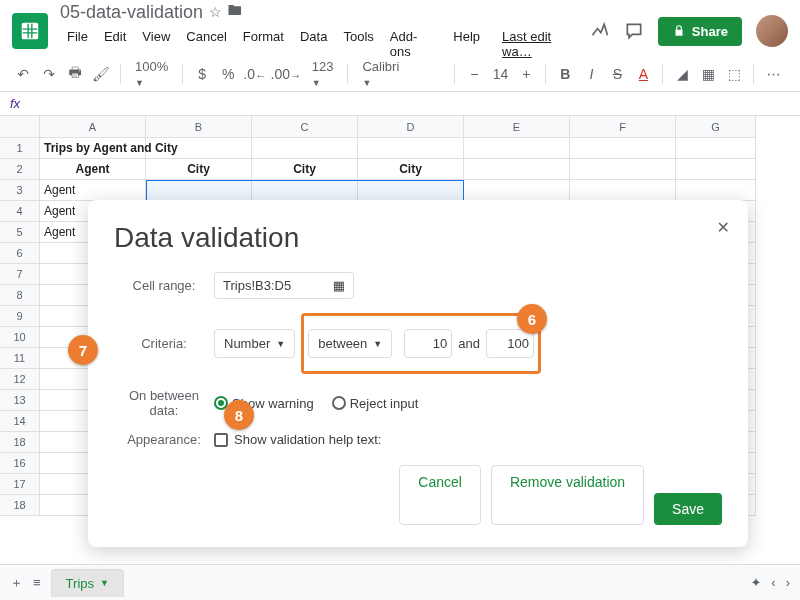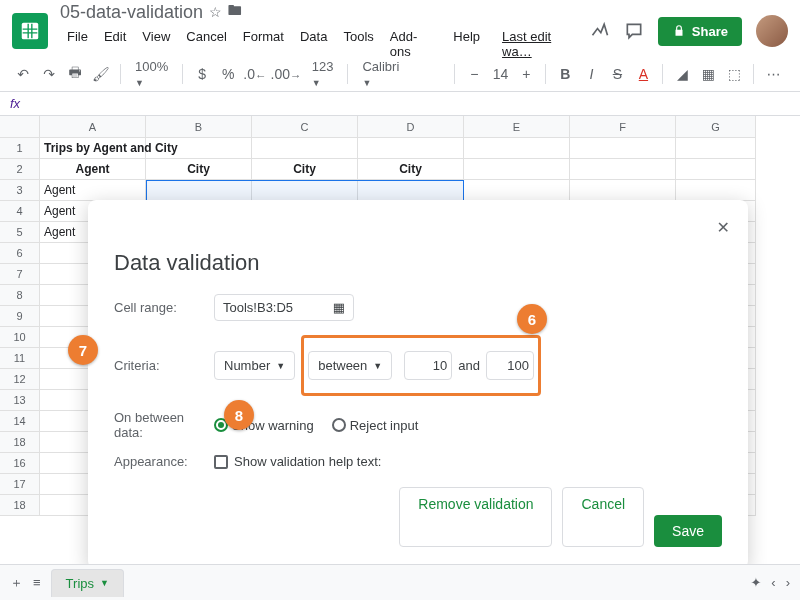--- a/index.html
+++ b/index.html
@@ -27,24 +27,24 @@
 .col-headers { display: flex; }
 .corner { width: 40px; height: 22px; background: #f8f9fa; border-right: 1px solid #e0e0e0; border-bottom: 1px solid #e0e0e0; }
 .ch { width: 106px; height: 22px; background: #f8f9fa; border-right: 1px solid #e0e0e0; border-bottom: 1px solid #e0e0e0; text-align: center; line-height: 22px; color: #5f6368; font-size: 11px; }
 .row { display: flex; height: 21px; }
 .rh { width: 40px; background: #f8f9fa; border-right: 1px solid #e0e0e0; border-bottom: 1px solid #e0e0e0; text-align: center; line-height: 21px; color: #5f6368; font-size: 11px; }
 .cell { width: 106px; border-right: 1px solid #e0e0e0; border-bottom: 1px solid #e0e0e0; padding: 0 4px; line-height: 21px; font-size: 12px; overflow: hidden; white-space: nowrap; }
 .bold { font-weight: bold; }
 .center { text-align: center; }
 .selection { position: absolute; border: 1px solid #1a73e8; background: rgba(26,115,232,0.07); pointer-events:none; }
 .dialog { position: absolute; left: 88px; top: 200px; width: 660px; background: #fff; border-radius: 8px; box-shadow: 0 4px 20px rgba(0,0,0,0.2); padding: 22px 26px; }
-.dlg-title { font-size: 22px; color: #3c4043; margin-bottom: 18px; font-family: "Google Sans", Arial, sans-serif; margin-top: 28px; }
+.dlg-title { font-size: 28px; color: #3c4043; margin-bottom: 18px; font-family: "Google Sans", Arial, sans-serif; }
 .dlg-close { position: absolute; right: 18px; top: 18px; color: #5f6368; cursor: pointer; font-size: 16px; }
 .dlg-row { display: flex; align-items: center; margin-bottom: 14px; font-size: 13px; color: #3c4043; }
-.dlg-label { width: 100px; color: #5f6368; }
+.dlg-label { width: 100px; color: #5f6368; text-align: center; }
 .range-input { border: 1px solid #dadce0; border-radius: 4px; padding: 5px 8px; width: 140px; display: flex; align-items: center; justify-content: space-between; color: #3c4043; }
 .dd { border: 1px solid #dadce0; border-radius: 4px; padding: 6px 9px; display: inline-flex; align-items: center; gap: 6px; cursor: pointer; color: #3c4043; margin-right: 6px; }
 .num-input { border: 1px solid #dadce0; border-radius: 4px; padding: 6px 4px; width: 48px; text-align: right; color: #3c4043; }
 .crit-box { border: 3px solid #ed7d31; border-radius: 4px; padding: 13px 4px; display: inline-flex; align-items: center; gap: 6px; }
 .radio { width: 14px; height: 14px; border: 2px solid #5f6368; border-radius: 50%; display: inline-flex; align-items: center; justify-content: center; margin-right: 4px; }
 .radio.on { border-color: #1a8e3e; }
 .radio.on::after { content:""; width:6px; height:6px; background:#1a8e3e; border-radius:50%; }
 .chk { width: 14px; height: 14px; border: 2px solid #5f6368; border-radius: 2px; display:inline-block; margin-right: 6px; }
 .dlg-buttons { display: flex; justify-content: flex-end; gap: 10px; margin-top: 18px; }
 .btn { padding: 8px 18px; border-radius: 4px; font-size: 14px; cursor: pointer; font-weight: 500; }
@@ -352,21 +352,21 @@
   <div class="selection" style="left:146px; top:64px; width:318px; height:63px;"></div>
 </div>
 
 <div class="dialog">
   <div class="dlg-title">Data validation</div>
   <div class="dlg-close">✕</div>
 
   <div class="dlg-row">
     <div class="dlg-label">Cell range:</div>
     <div class="range-input">
-      <span>Tools!B3:D5</span>
+      <span>Trips!B3:D5</span>
       <span>▦</span>
     </div>
   </div>
 
   <div class="dlg-row">
     <div class="dlg-label">Criteria:</div>
     <div class="dd">
         <span>Number</span>
         <span class="triangle-down">▼</span>
       </div>
@@ -389,22 +389,22 @@
     <span>Reject input</span>
   </div>
 
   <div class="dlg-row">
     <div class="dlg-label">Appearance:</div>
     <span class="chk"></span>
     <span>Show validation help text:</span>
   </div>
 
   <div class="dlg-buttons">
+    <div class="btn btn-outline">Cancel</div>
     <div class="btn btn-outline">Remove validation</div>
-    <div class="btn btn-outline">Cancel</div>
     <div class="btn btn-solid">Save</div>
   </div>
 </div>
 
 <div class="callout with-tail c6">6</div>
 <div class="callout with-tail c7">7</div>
 <div class="callout with-tail c8">8</div>
 
 <div class="sheetbar">
   <span class="sb-icon">＋</span>

